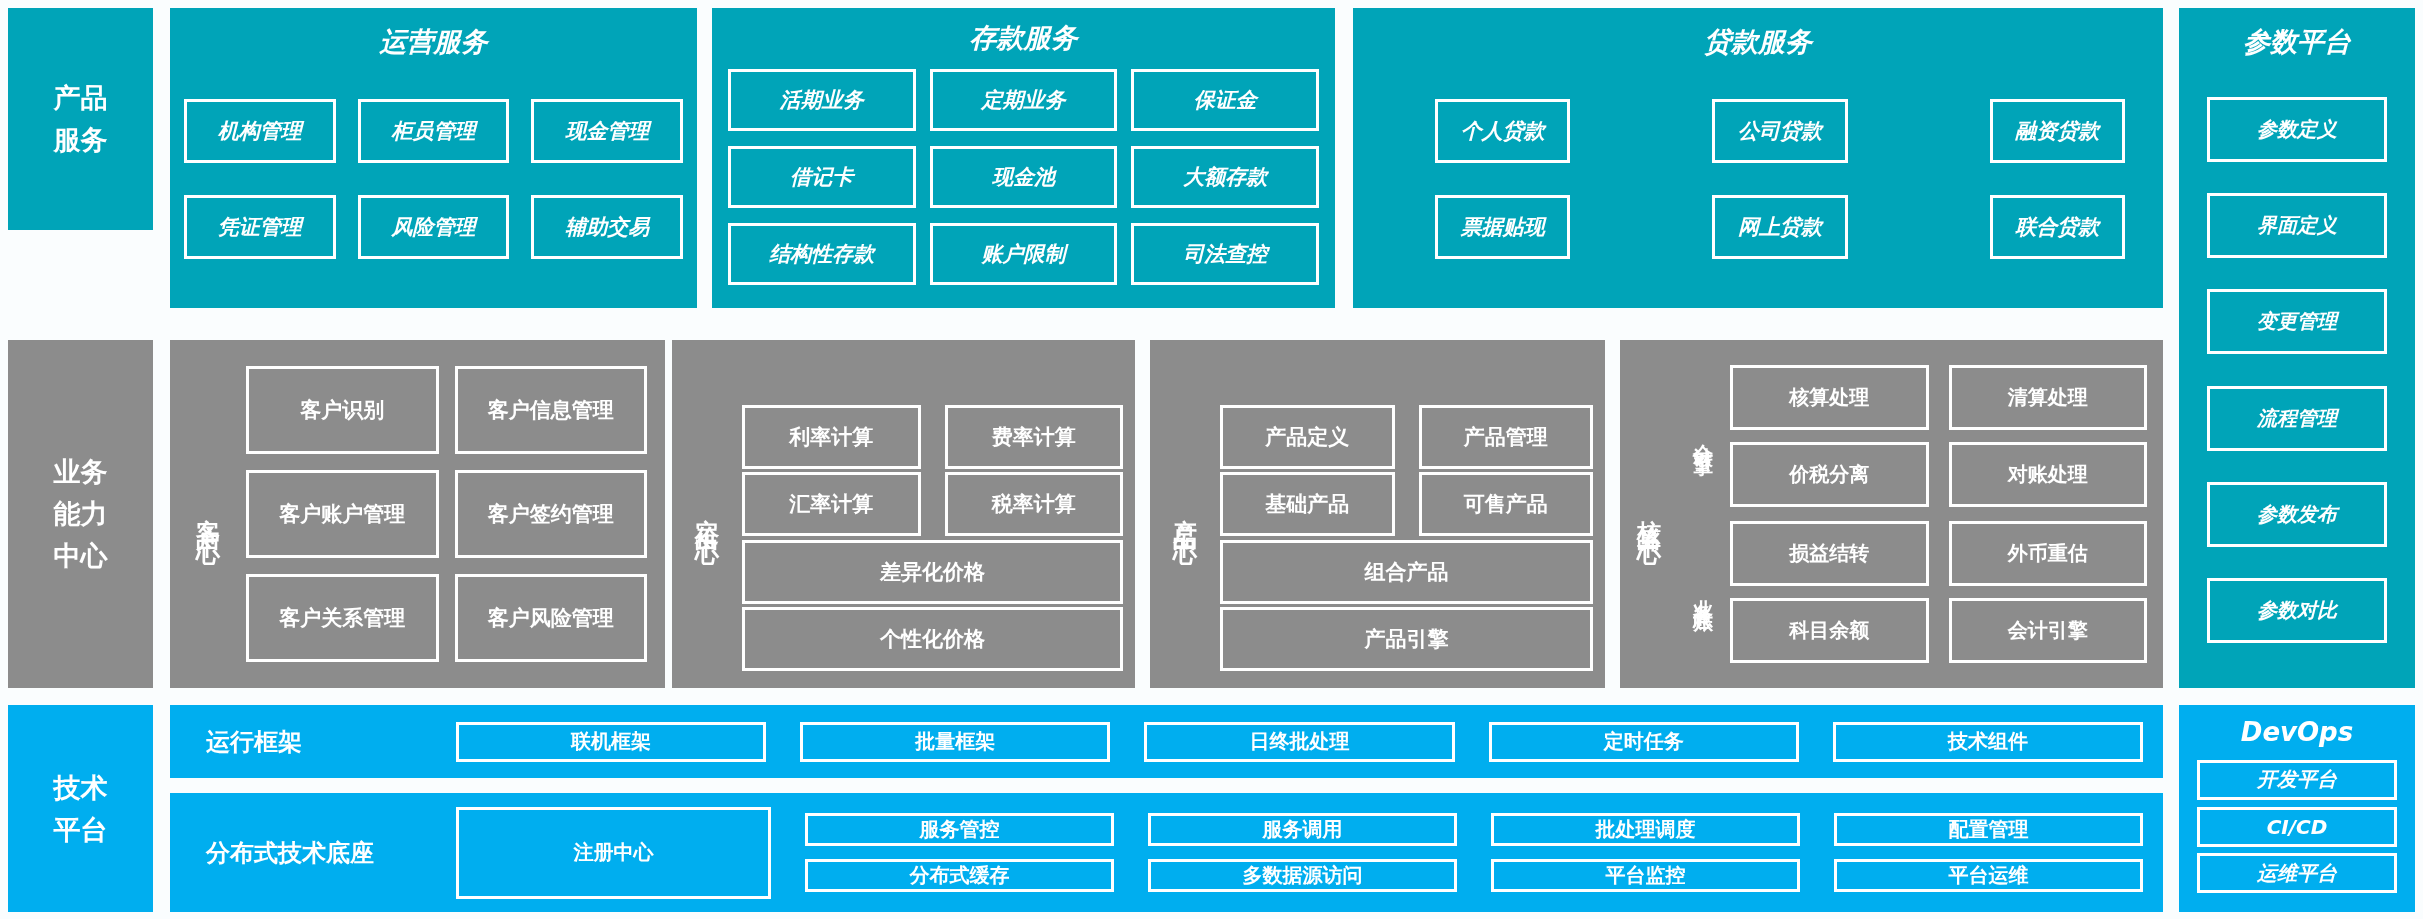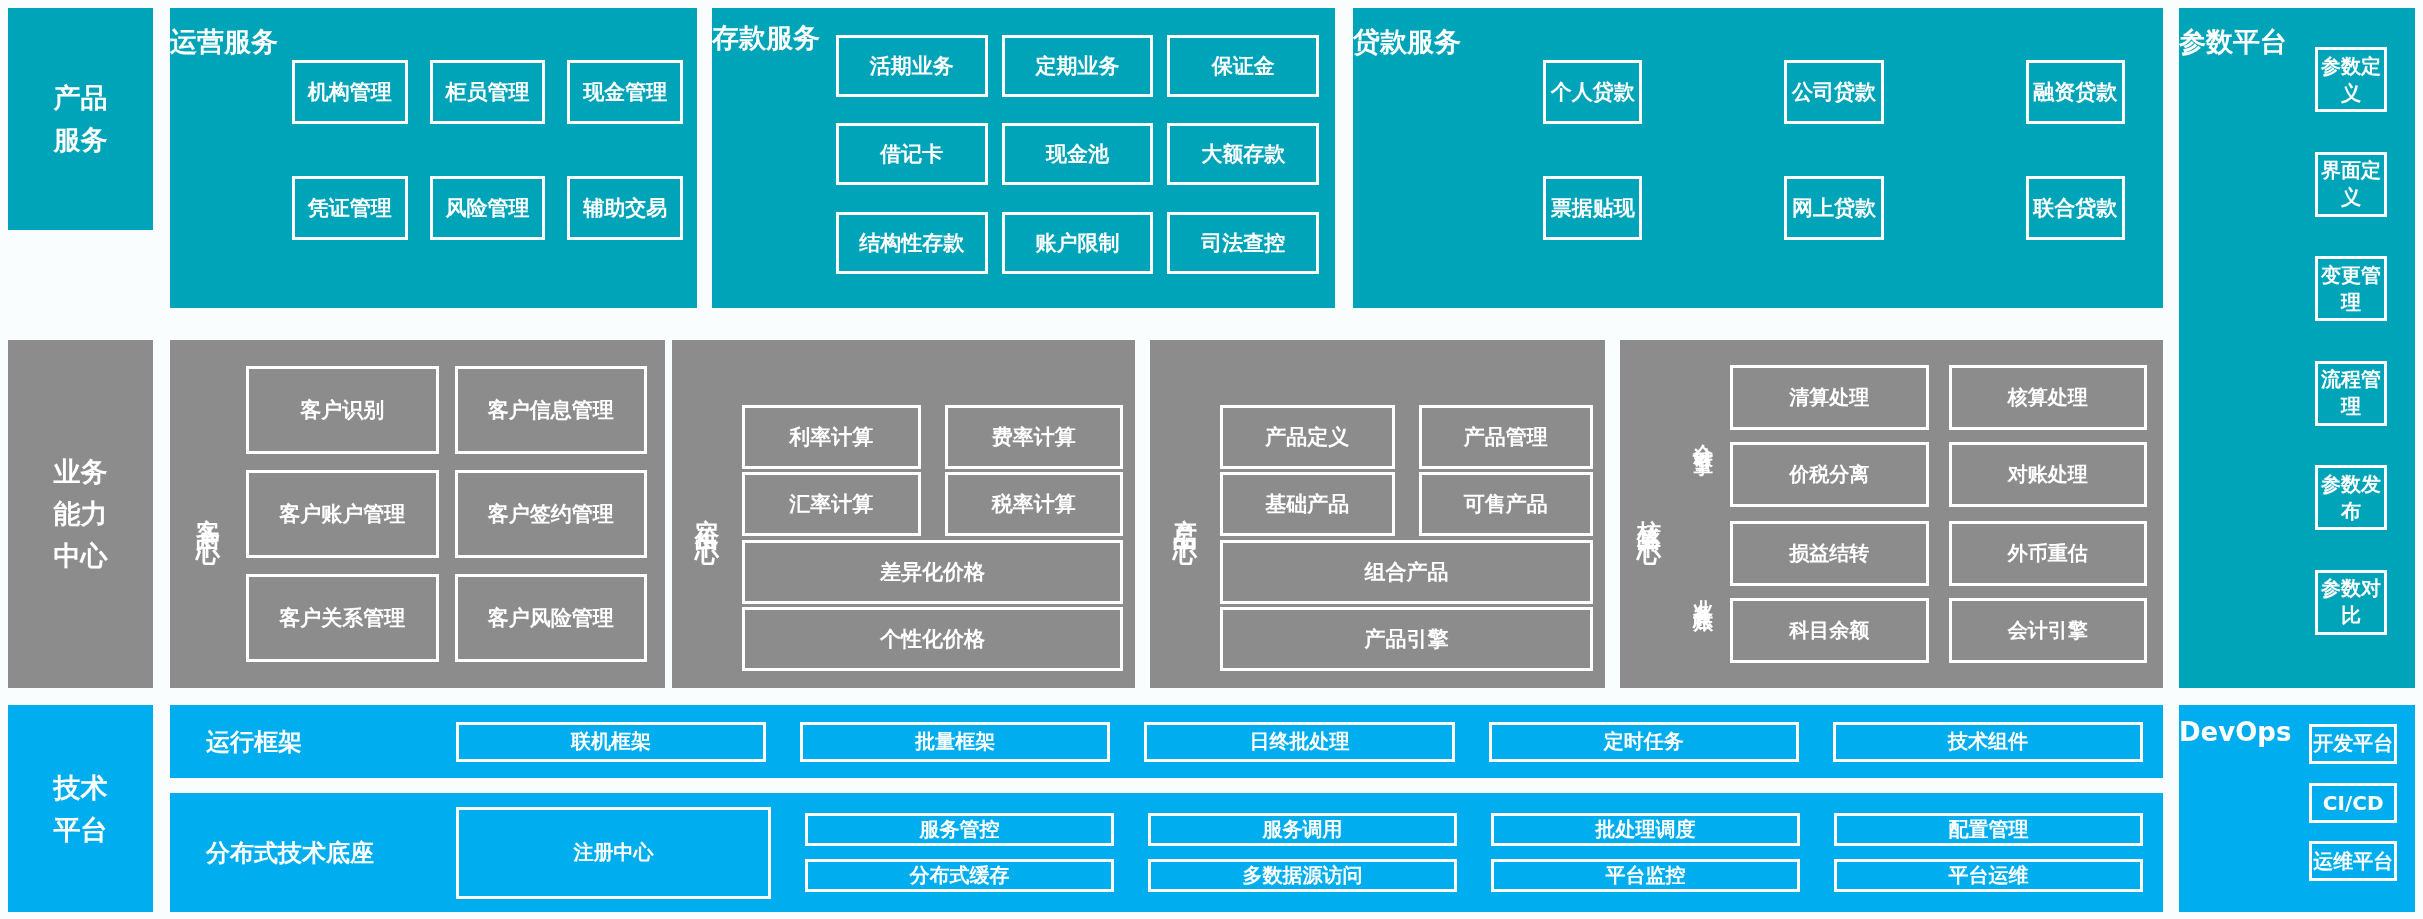--- a/index.html
+++ b/index.html
@@ -33,21 +33,21 @@
     display:flex; align-items:center; justify-content:center;
     font-weight:bold; color:#fff; text-align:center;
   }
   .tbox { font-size:21px; height:64px; }
   .gbox { font-size:21px; }
   .bbox { font-size:20px; height:40px; }
 
   
   .rows { flex:1; display:flex; flex-direction:column; justify-content:space-evenly; }
   .brow { display:flex; }
-  #p-ops, #p-deposit, #p-loan, #p-param, #p-devops { display:flex; flex-direction:row; }
+  #p-ops, #p-deposit, #p-loan, #p-param, #p-devops { display:flex; flex-direction:column;font-style:italic; }
   #p-ops   { left:170px;  top:8px; width:527px; height:300px; }
   #p-ops .rows { padding:0 14px 16px; }
   #p-ops .brow { gap:22px; }
   #p-ops .tbox { flex:1; }
 
   #p-deposit { left:712px; top:8px; width:623px; height:300px; }
   #p-deposit .rows { padding:0 16px 8px; }
   #p-deposit .brow { gap:14px; }
   #p-deposit .tbox { flex:1; height:62px; }
 
@@ -235,22 +235,22 @@
   <div class="panel grayp" id="p-account">
     <div class="vlabel">
       <span>核算中心</span>
     </div>
     <div class="agroups">
       <div class="agroup">
         <div class="vlabel sub">
           <span>会计引擎</span>
         </div>
         <div class="ggrid">
+          <div class="gbox">核算处理</div>
           <div class="gbox">清算处理</div>
-          <div class="gbox">核算处理</div>
           <div class="gbox">价税分离</div>
           <div class="gbox">对账处理</div>
         </div>
       </div>
       <div class="agroup">
         <div class="vlabel sub">
           <span>业务总账</span>
         </div>
         <div class="ggrid">
           <div class="gbox">损益结转</div>

